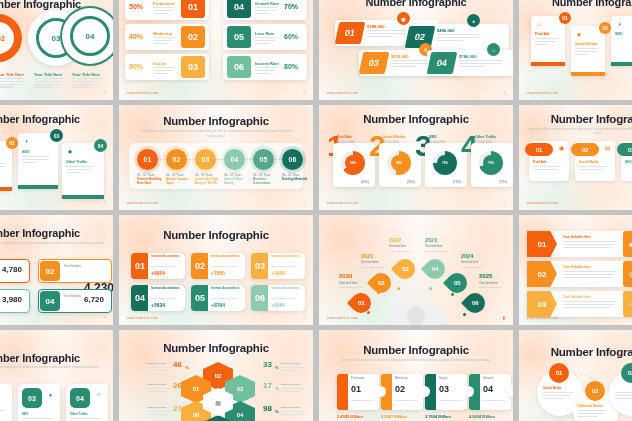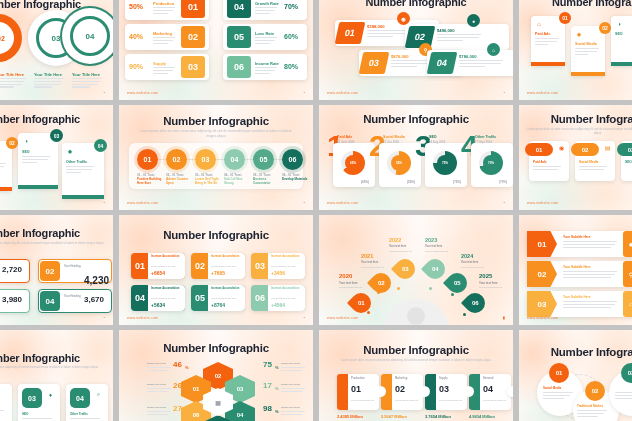--- a/index.html
+++ b/index.html
@@ -449,35 +449,35 @@
   </div>
 
   <div class="slide">
     <div class="bg"></div>
     <div class="inner">
       <div class="title" style="top:12px;left:-54px;right:0;font-size:11px">Number Infographic</div>
       <div class="subtitle" style="top:26px;left:-54px;right:2px;font-size:2.8px">Lorem ipsum dolor sit amet consectetur adipiscing elit sed do eiusmod tempor incididunt ut labore et dolore magna aliqua</div>
 
       <div class="card" style="left:-44px;top:44px;width:74px;height:24px;border:1px solid #f4610f"></div>
 
-      <div class="lab" style="left:2px;top:50px;font-size:8px;color:#1d2330">2,720</div>
+      <div class="lab" style="left:2px;top:50px;font-size:8px;color:#1d2330">4,780</div>
 
       <div class="card" style="left:38px;top:44px;width:74px;height:24px;border:1px solid #f7901e"></div>
       <div class="numbox" style="left:40px;top:46px;width:20px;height:20px;background:#f7901e;font-size:8px;border-radius:4px">02</div>
       <div class="lab" style="left:64px;top:50px;font-size:2.6px;color:#9aa0aa">Your Heading</div>
-      <div class="lab" style="left:84px;top:60px;font-size:10px;color:#1d2330">4,230</div>
+      <div class="lab" style="left:84px;top:66px;font-size:12px;color:#1d2330">4,230</div>
 
       <div class="card" style="left:-44px;top:74px;width:74px;height:24px;border:1px solid #71bf9d"></div>
 
       <div class="lab" style="left:2px;top:80px;font-size:8px;color:#1d2330">3,980</div>
 
       <div class="card" style="left:38px;top:74px;width:74px;height:24px;border:1px solid #2a8d72"></div>
       <div class="numbox" style="left:40px;top:76px;width:20px;height:20px;background:#2a8d72;font-size:8px;border-radius:4px">04</div>
       <div class="lab" style="left:64px;top:80px;font-size:2.6px;color:#9aa0aa">Your Heading</div>
-      <div class="lab" style="left:84px;top:80px;font-size:8px;color:#1d2330">3,670</div>
+      <div class="lab" style="left:84px;top:80px;font-size:8px;color:#1d2330">6,720</div>
 
       <div class="pagenum" style="font-size:4px">•</div>
     </div>
   </div>
 
   <div class="slide">
     <div class="bg"></div>
     <div class="inner">
       <div class="title" style="top:14px;font-size:11.5px">Number Infographic</div>
 
@@ -690,21 +690,21 @@
       <div class="lab" style="left:66px;top:56px;font-size:4px;color:#f7901e">%</div>
 
       <div class="lab" style="left:28px;top:76px;font-size:2.4px;color:#9aa0aa">SUBTITLE HERE</div>
       <div class="lines" style="left:28px;top:81px;width:24px">
           <i style="width:100%"></i>
           <i style="width:86%"></i>
         </div>
       <div class="lab" style="left:54px;top:74px;font-size:8px;color:#f9b03e">27</div>
       <div class="lab" style="left:66px;top:79px;font-size:4px;color:#f9b03e">%</div>
 
-      <div class="lab" style="left:144px;top:30px;font-size:8px;color:#2a8d72">75</div>
+      <div class="lab" style="left:144px;top:30px;font-size:8px;color:#2a8d72">33</div>
       <div class="lab" style="left:156px;top:35px;font-size:4px;color:#2a8d72">%</div>
       <div class="lab" style="left:162px;top:32px;font-size:2.4px;color:#9aa0aa">SUBTITLE HERE</div>
       <div class="lines" style="left:162px;top:37px;width:24px">
           <i style="width:100%"></i>
           <i style="width:86%"></i>
         </div>
 
       <div class="lab" style="left:144px;top:51px;font-size:8px;color:#71bf9d">17</div>
       <div class="lab" style="left:156px;top:56px;font-size:4px;color:#71bf9d">%</div>
       <div class="lab" style="left:162px;top:53px;font-size:2.4px;color:#9aa0aa">SUBTITLE HERE</div>

